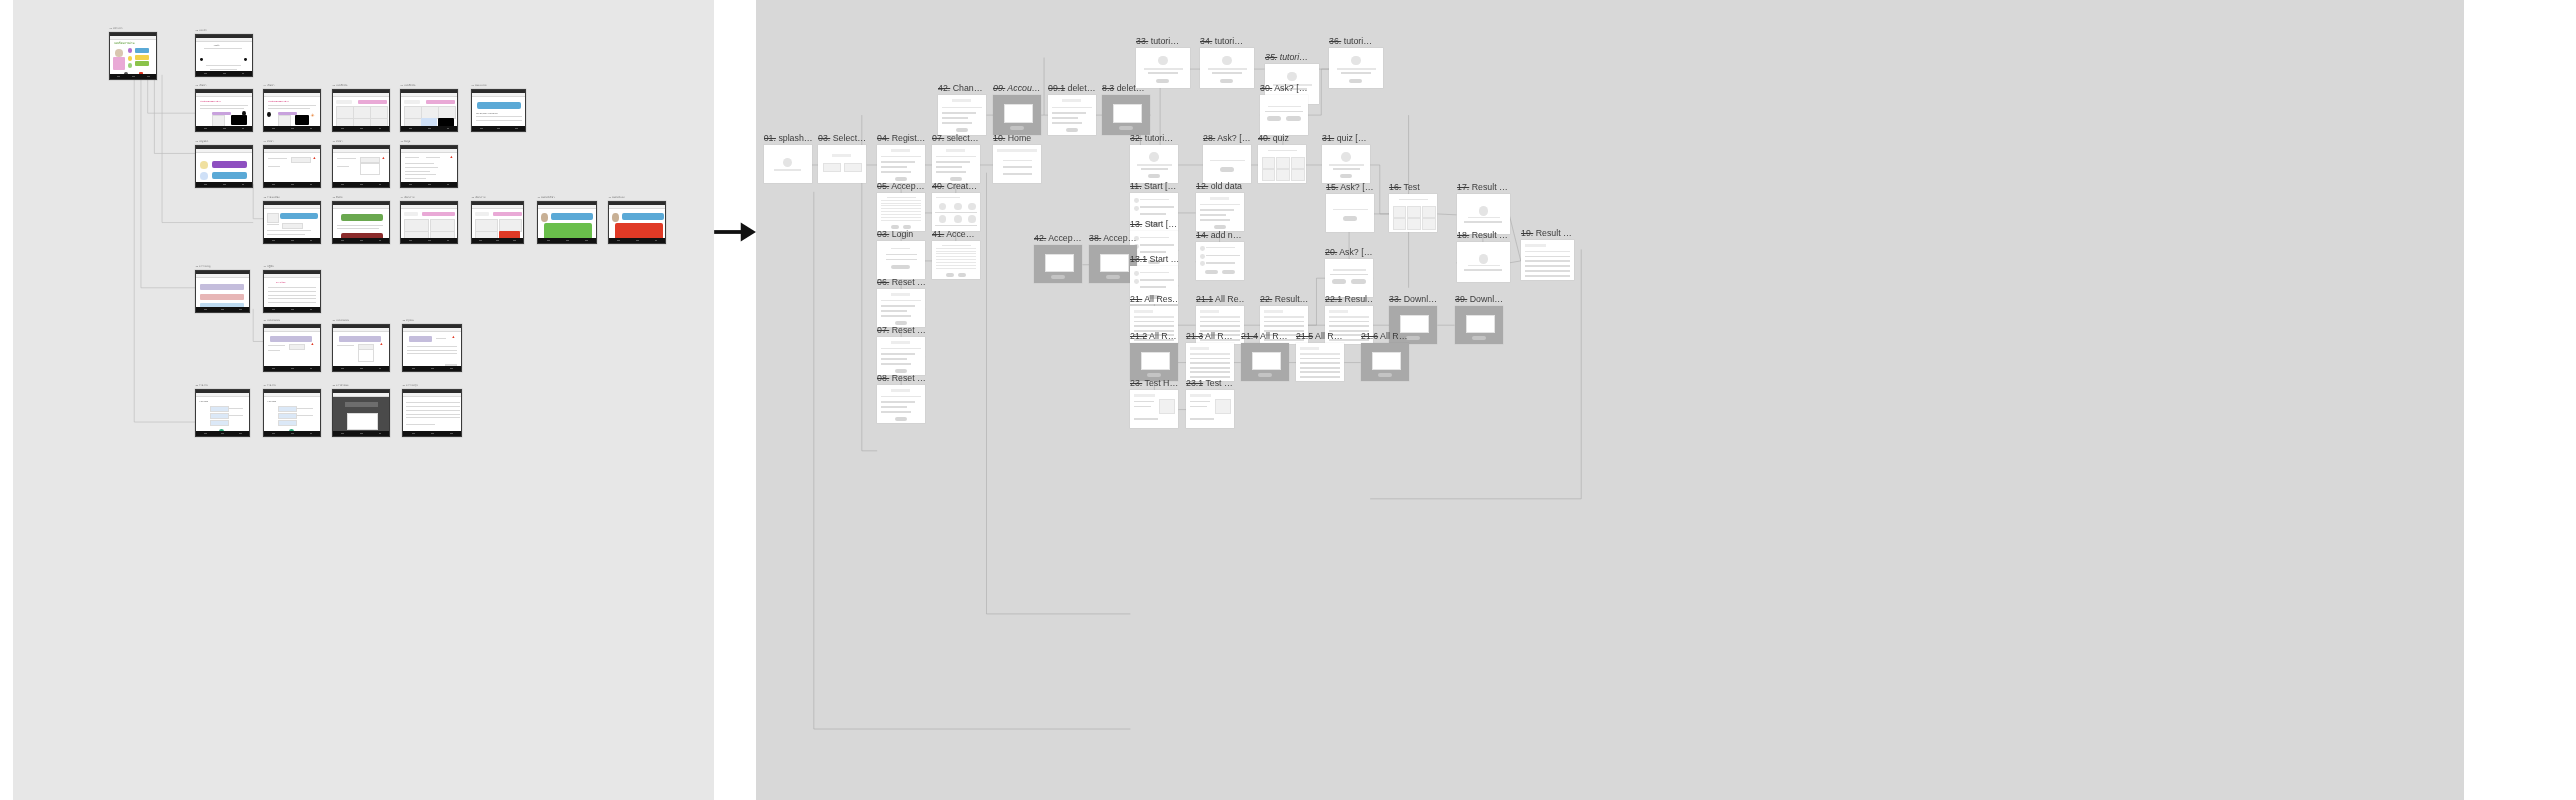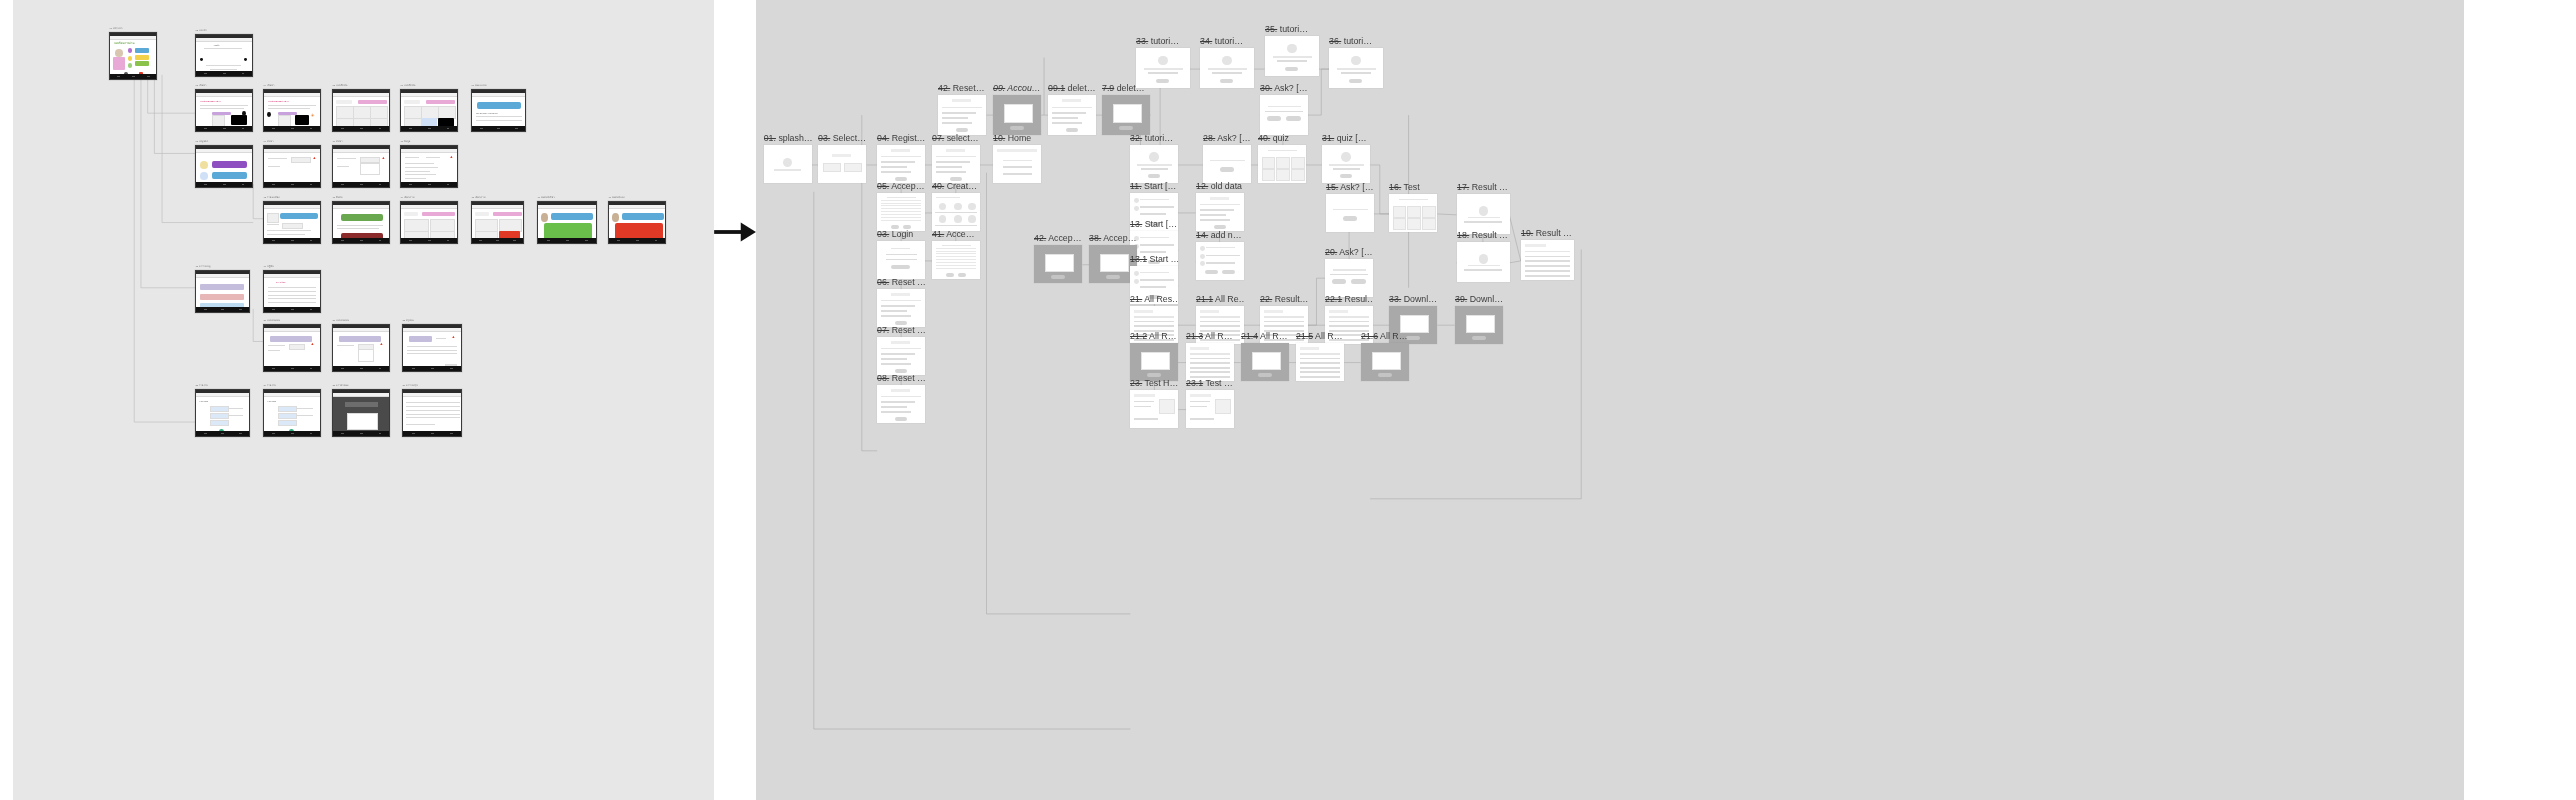--- a/index.html
+++ b/index.html
@@ -690,40 +690,40 @@
         </div>
         <div class="node" style="left: 444px; top: 36px; width: 54px;">
           <div class="nlabel"><span class="num">34.</span> <span>tutori…</span></div>
           <div class="frame" style="width:54px;height:40px;">
       <div class="wf-circ" style="left:22px;top:7.3px;width:9.6px;height:9.6px;"></div>
       <div class="wf-line" style="left:7.5px;top:20px;width:39px;"></div>
       <div class="wf-line d" style="left:12px;top:24px;width:30px;"></div>
       <div class="wf-pill" style="left:20.4px;top:31px;width:13px;height:4px;"></div>
           </div>
         </div>
-        <div class="node" style="left: 509px; top: 24px; width: 48px;">
+        <div class="node" style="left: 509px; top: 52px; width: 48px; font-style: italic;">
           <div class="nlabel"><span class="num">35.</span> <span>tutori…</span></div>
           <div class="frame" style="width:54px;height:40px;">
       <div class="wf-circ" style="left:22px;top:7.3px;width:9.6px;height:9.6px;"></div>
       <div class="wf-line" style="left:7.5px;top:20px;width:39px;"></div>
       <div class="wf-line d" style="left:12px;top:24px;width:30px;"></div>
       <div class="wf-pill" style="left:20.4px;top:31px;width:13px;height:4px;"></div>
           </div>
         </div>
         <div class="node" style="left: 573px; top: 36px; width: 54px;">
           <div class="nlabel"><span class="num">36.</span> <span>tutori…</span></div>
           <div class="frame" style="width:54px;height:40px;">
       <div class="wf-circ" style="left:22px;top:7.3px;width:9.6px;height:9.6px;"></div>
       <div class="wf-line" style="left:7.5px;top:20px;width:39px;"></div>
       <div class="wf-line d" style="left:12px;top:24px;width:30px;"></div>
       <div class="wf-pill" style="left:20.4px;top:31px;width:13px;height:4px;"></div>
           </div>
         </div>
         <div class="node" style="left: 182px; top: 83px; width: 48px;">
-          <div class="nlabel"><span class="num">42.</span> <span>Reset…</span></div>
+          <div class="nlabel"><span class="num">42.</span> <span>Chan…</span></div>
           <div class="frame" style="width:48px;height:40px;">
       <div class="wf-head" style="left:14.4px;top:3.8px;width:19px;"></div>
       <div class="wf-line" style="left:3.8px;top:11.3px;width:40px;"></div>
       <div class="wf-line d" style="left:3.8px;top:17px;width:34px;"></div>
       <div class="wf-line d" style="left:3.8px;top:22px;width:26px;"></div>
       <div class="wf-line d" style="left:3.8px;top:27px;width:30px;"></div>
       <div class="wf-pill" style="left:18px;top:33px;width:11.5px;height:3.6px;"></div>
           </div>
         </div>
         <div class="node dim" style="left: 237px; top: 83px; width: 48px; font-style: italic;">
@@ -738,21 +738,21 @@
           <div class="frame" style="width:48px;height:40px;">
       <div class="wf-head" style="left:14.4px;top:3.8px;width:19px;"></div>
       <div class="wf-line" style="left:3.8px;top:11.3px;width:40px;"></div>
       <div class="wf-line d" style="left:3.8px;top:17px;width:34px;"></div>
       <div class="wf-line d" style="left:3.8px;top:22px;width:26px;"></div>
       <div class="wf-line d" style="left:3.8px;top:27px;width:30px;"></div>
       <div class="wf-pill" style="left:18px;top:33px;width:11.5px;height:3.6px;"></div>
           </div>
         </div>
         <div class="node dim" style="left: 346px; top: 83px; width: 48px;">
-          <div class="nlabel"><span class="num">7.9</span> <span>delet…</span></div>
+          <div class="nlabel"><span class="num">8.3</span> <span>delet…</span></div>
           <div class="frame" style="width:48px;height:40px;">
       <div class="modal" style="left:10.6px;top:9px;width:27px;height:17px;"></div>
       <div class="wf-pill" style="left:17.3px;top:31px;width:13.4px;height:3.6px;background:#c4c4c4;"></div>
           </div>
         </div>
         <div class="node" style="left: 504px; top: 83px; width: 48px;">
           <div class="nlabel"><span class="num">30.</span> <span>Ask? […</span></div>
           <div class="frame" style="width:48px;height:40px;">
       <div class="wf-line" style="left:7.7px;top:10.5px;width:33px;"></div>
       <div class="wf-line d" style="left:4.8px;top:15.3px;width:38px;"></div>

